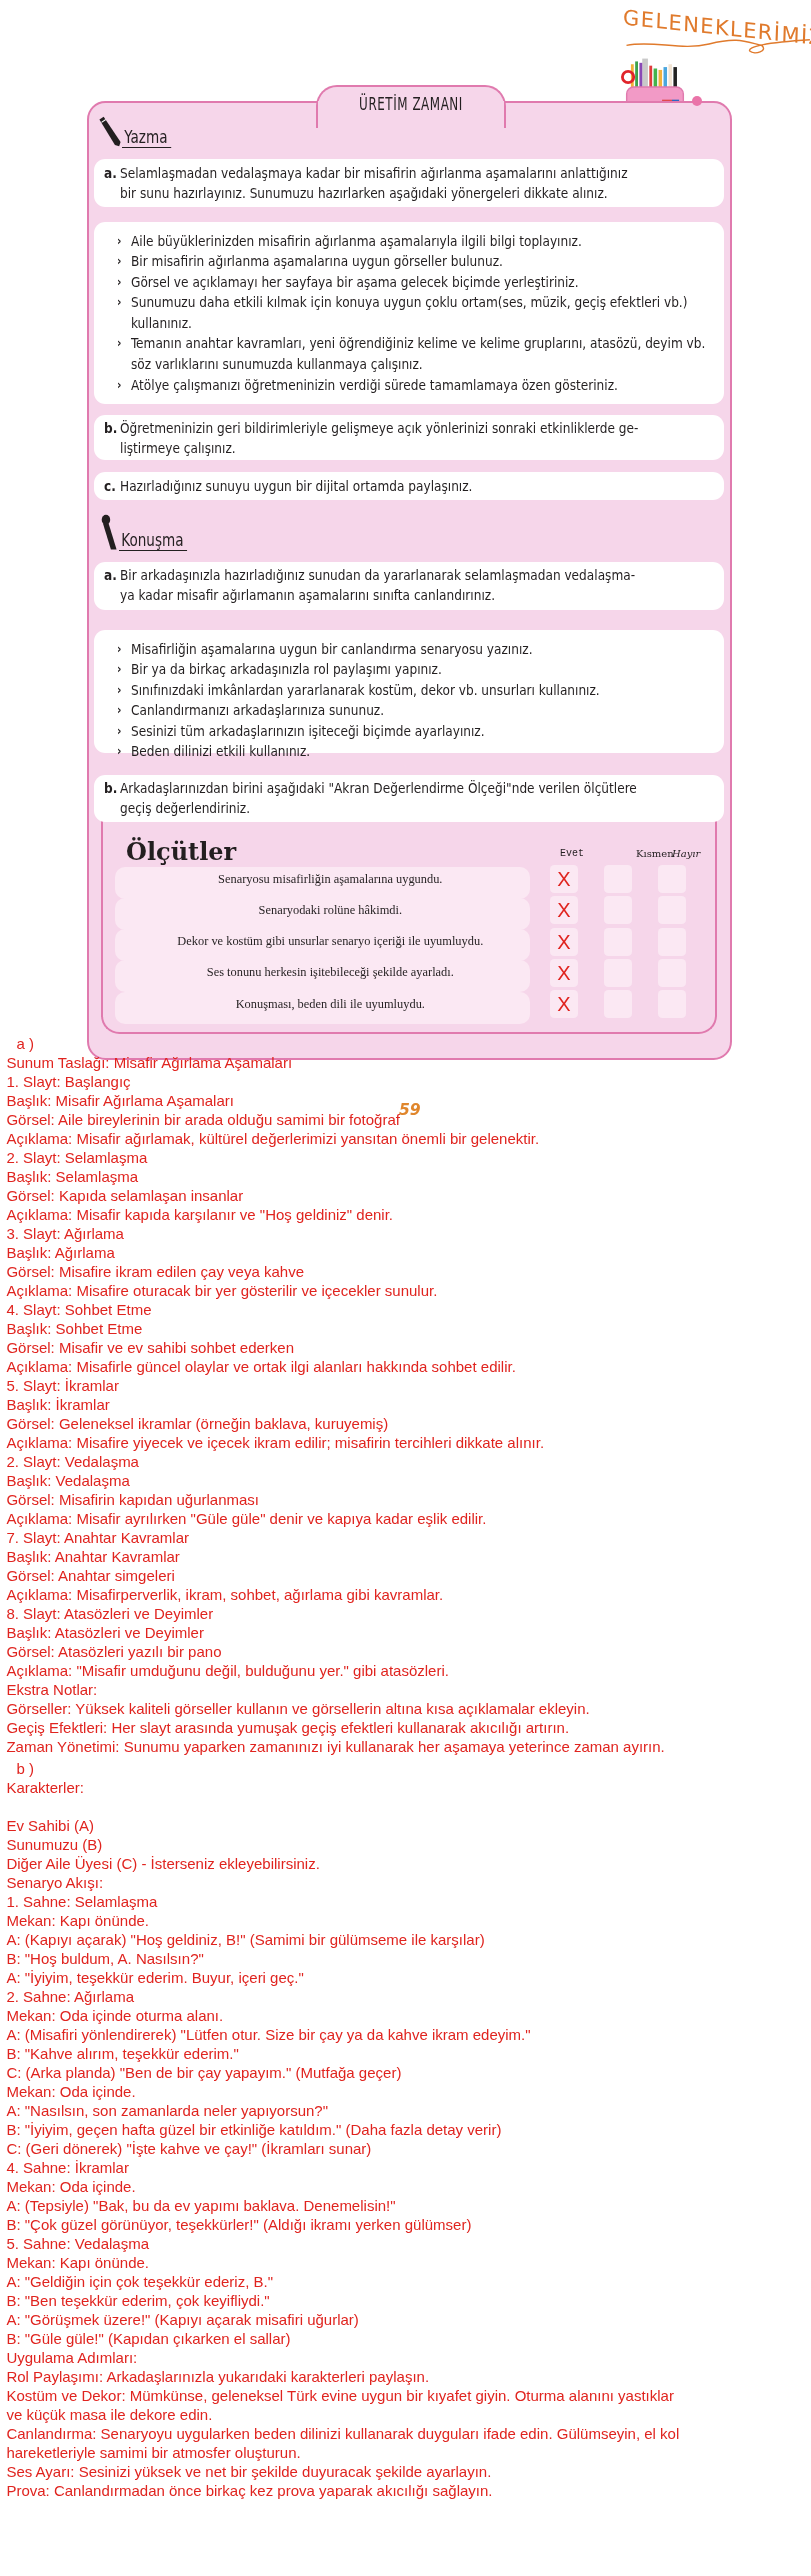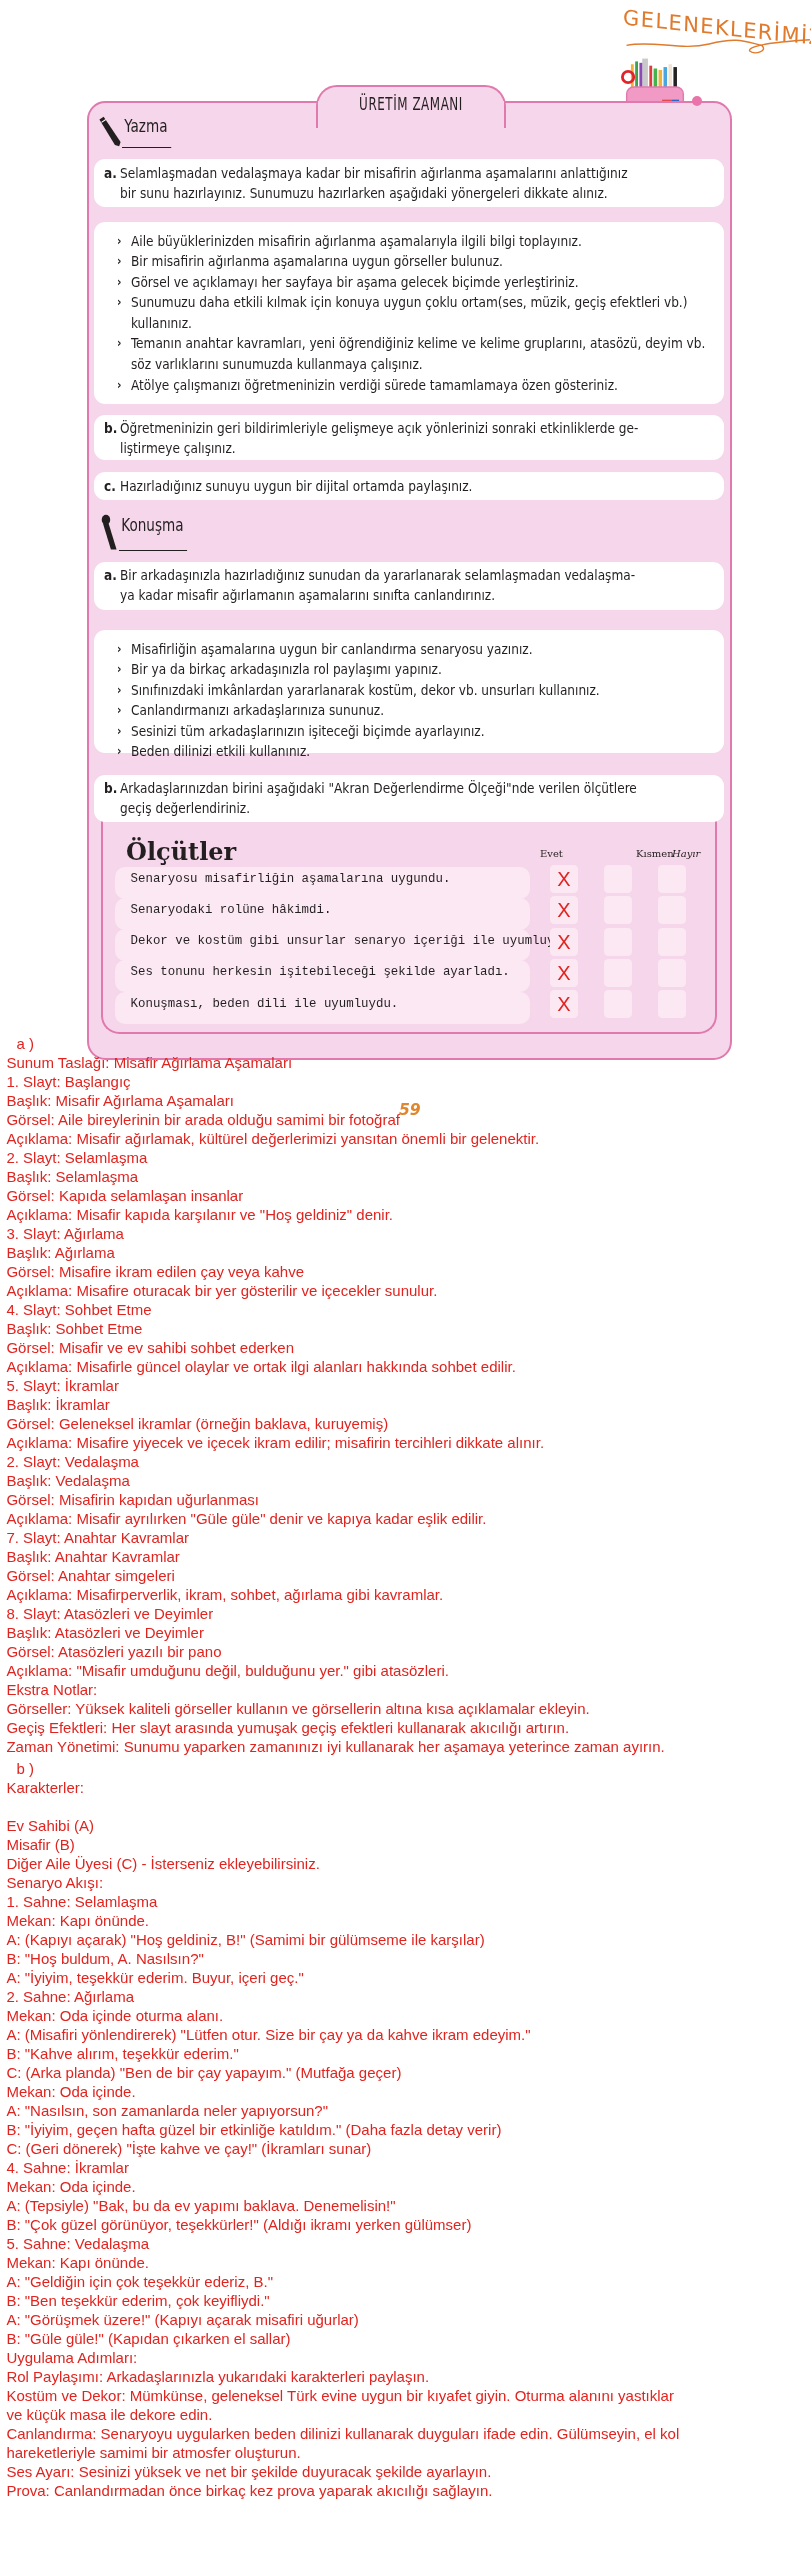--- a/index.html
+++ b/index.html
@@ -17,39 +17,39 @@
   .card { position: absolute; left: 87px; top: 101px; width: 645px; height: 959px;
     background: #f6d6ea; border: 2.1px solid #e07aae; border-radius: 18.4px; }
   .tab { position: absolute; left: 316px; top: 85px; width: 190px; height: 43px;
     background: #f6d6ea; border: 2.1px solid #e07aae; border-bottom: none; border-radius: 21px 21px 0 0; z-index: 2; }
   .tab-mask { position: absolute; left: 318px; top: 101px; width: 186px; height: 8.5px; background: #f6d6ea; z-index: 3; }
   .tab-title { position: absolute; left: 316px; top: 94px; width: 190px; text-align: center; z-index: 4;
     font-family: "DejaVu Sans Condensed", "DejaVu Sans", sans-serif; font-size: 17px; color: #231f20;
     letter-spacing: 0.7px; transform: scaleX(0.78); }
   .card-dot { position: absolute; left: 692px; top: 96px; width: 10px; height: 10px; border-radius: 50%; background: #ea74a9; z-index: 4; }
 
-  .section-head { position: absolute; display: flex; }
+  .section-head { position: absolute; display: flex; align-items: flex-end; }
   .section-head .label { font-family: "DejaVu Sans Condensed", "DejaVu Sans", sans-serif; font-size: 18.4px;
     color: #231f20; border-bottom: 1.4px solid #231f20; padding: 0 4.3px 0 2.8px; transform: scaleX(0.82); transform-origin: left bottom; }
 
   .box { position: absolute; background: #ffffff; border-radius: 11.3px; left: 94px; width: 630px;
     font-family: "DejaVu Sans Condensed", "DejaVu Sans", sans-serif; color: #231f20; font-size: 13.5px; line-height: 20.6px; }
   .box .item { position: relative; padding-left: 26px; }
   .box .item .tag { position: absolute; left: 10px; font-weight: bold; }
   .box.bullets { padding: 8.5px 7px 7px 0; }
   .box.bullets .b { position: relative; padding-left: 37px; padding-right: 10px; }
   .box.bullets .b .chev { position: absolute; left: 23px; top: 0; font-weight: bold; font-size: 12px; }
 
   
   .crit-panel { position: absolute; left: 101px; top: 821px; width: 616px; height: 213px;
     border: 2.1px solid #e07aae; border-top: none; border-radius: 0 0 18.4px 18.4px; background: #f6d6ea; }
   .crit-title { position: absolute; left: 126px; top: 837px; font-family: "DejaVu Serif", serif; font-size: 24px; font-weight: bold; color: #231f20; }
   .crit-col { position: absolute; top: 848px; font-family: "DejaVu Serif", serif; font-size: 10px; color: #231f20; }
   .crit-row { position: absolute; left: 115px; width: 415px; height: 32px; background: #fbe8f3; border-radius: 10px;
-    font-family: Liberation Mono, monospace; font-size: 12.4px; color: #231f20; line-height: 25.5px; padding-left: 15.6px; white-space: nowrap; }
+    font-family: Liberation Serif, serif; font-size: 12.4px; color: #231f20; line-height: 25.5px; padding-left: 15.6px; white-space: nowrap; text-align: center; }
   .chk { position: absolute; width: 28px; height: 28px; background: #fbe8f3; border-radius: 4.3px; text-align: center;
     line-height: 28px; font-family: "Liberation Sans", sans-serif; font-size: 20px; color: #e0241f; }
 
   .page-num { position: absolute; left: 399px; top: 1101px; font-family: "DejaVu Sans", sans-serif; font-style: italic;
     font-weight: bold; color: #e0862c; font-size: 15.6px; z-index: 6; }
 
   
   .answers { position: absolute; left: 6.4px; top: 1034px; width: 805px; z-index: 5;
     font-family: "Liberation Sans", sans-serif; color: #e0241f; font-size: 15px; line-height: 19px; }
   .answers .line { white-space: pre-wrap; min-height: 19px; }
@@ -154,21 +154,21 @@
 
 <div class="box" style="top:775px; height:47px; padding-top:2.8px; z-index:2;">
   <div class="item">
     <span class="tag">b.</span>
     <div>Arkadaşlarınızdan birini aşağıdaki "Akran Değerlendirme Ölçeği"nde verilen ölçütlere</div>
     <div>geçiş değerlendiriniz.</div>
   </div>
 </div>
 
 <div class="crit-title">Ölçütler</div>
-<div class="crit-col" style="left:540px;">Evet</div>
+<div class="crit-col" style="left:560px;font-family:Liberation Mono, monospace;">Evet</div>
 <div class="crit-col" style="left:636px;">Kısmen</div>
 <div class="crit-col" style="left:672px;font-style:italic;">Hayır</div>
 
 <div class="crit-row" style="top:867px;">Senaryosu misafirliğin aşamalarına uygundu.</div>
 <div class="chk" style="left:550px; top:865px;">X</div>
 <div class="chk" style="left:604px; top:865px;"></div>
 <div class="chk" style="left:658px; top:865px;"></div>
 
 <div class="crit-row" style="top:898px;">Senaryodaki rolüne hâkimdi.</div>
 <div class="chk" style="left:550px; top:896px;">X</div>
@@ -231,21 +231,21 @@
       <div class="line">Ekstra Notlar:</div>
       <div class="line">Görseller: Yüksek kaliteli görseller kullanın ve görsellerin altına kısa açıklamalar ekleyin.</div>
       <div class="line">Geçiş Efektleri: Her slayt arasında yumuşak geçiş efektleri kullanarak akıcılığı artırın.</div>
       <div class="line">Zaman Yönetimi: Sunumu yaparken zamanınızı iyi kullanarak her aşamaya yeterince zaman ayırın.</div>
     </div>
   <div class="line sec-label" style="margin-top:2.8px;">b )</div>
   <div id="b-lines">
       <div class="line">Karakterler:</div>
       <div class="line"></div>
       <div class="line">Ev Sahibi (A)</div>
-      <div class="line">Misafir (B)</div>
+      <div class="line">Sunumuzu (B)</div>
       <div class="line">Diğer Aile Üyesi (C) - İsterseniz ekleyebilirsiniz.</div>
       <div class="line">Senaryo Akışı:</div>
       <div class="line">1. Sahne: Selamlaşma</div>
       <div class="line">Mekan: Kapı önünde.</div>
       <div class="line">A: (Kapıyı açarak) "Hoş geldiniz, B!" (Samimi bir gülümseme ile karşılar)</div>
       <div class="line">B: "Hoş buldum, A. Nasılsın?"</div>
       <div class="line">A: "İyiyim, teşekkür ederim. Buyur, içeri geç."</div>
       <div class="line">2. Sahne: Ağırlama</div>
       <div class="line">Mekan: Oda içinde oturma alanı.</div>
       <div class="line">A: (Misafiri yönlendirerek) "Lütfen otur. Size bir çay ya da kahve ikram edeyim."</div>

